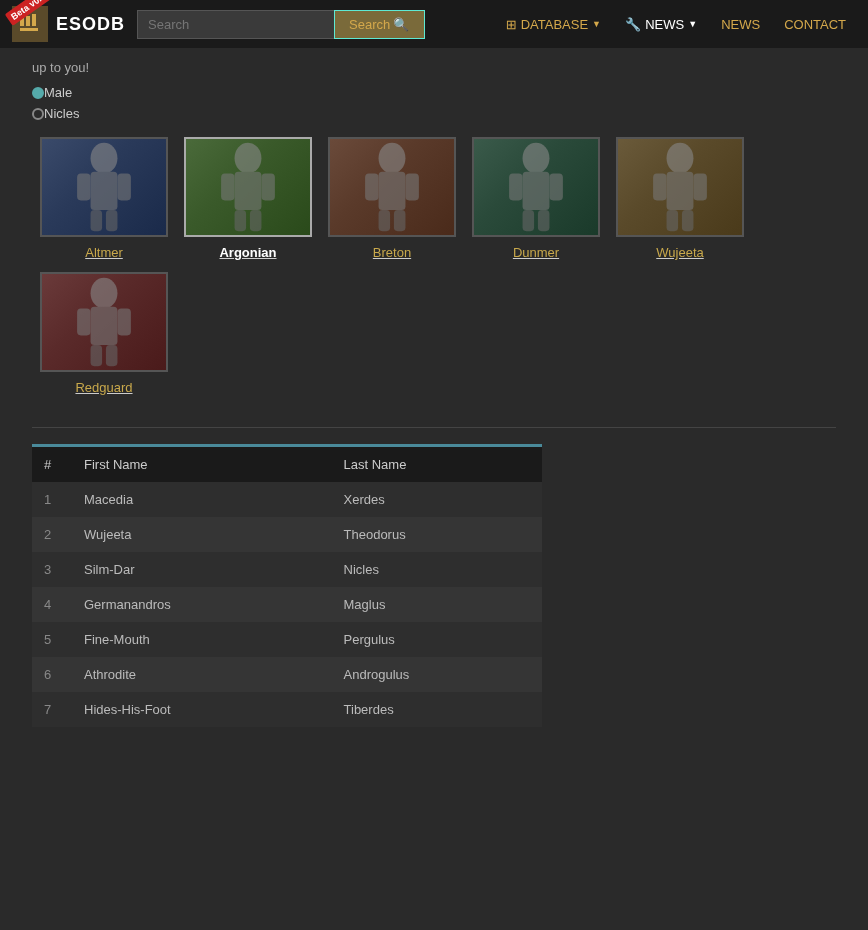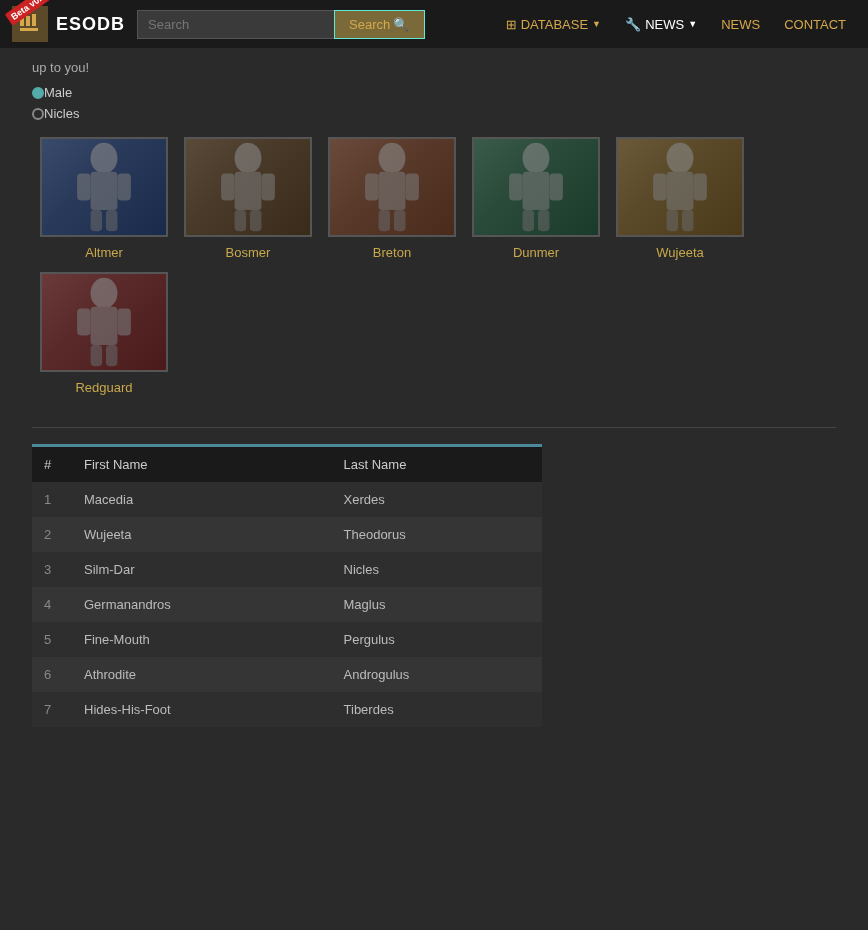--- a/index.html
+++ b/index.html
@@ -142,20 +142,21 @@
       flex-wrap: wrap;
       gap: 0px;
       margin-bottom: 20px;
     }
     .race-item {
       display: flex;
       flex-direction: column;
       align-items: center;
       cursor: pointer;
       padding: 0 8px 12px;
+      text-decoration: underline;
     }
     .race-image {
       width: 128px;
       height: 100px;
       border: 2px solid #555;
       margin-bottom: 8px;
       overflow: hidden;
       position: relative;
       background: #333;
     }
@@ -297,30 +298,30 @@
           <div class="race-image"><svg width="100%" height="100%" viewBox="0 0 128 100" preserveAspectRatio="xMidYMax meet" style="opacity:0.6">
     <ellipse cx="64" cy="20" rx="14" ry="16" fill="#888"></ellipse>
     <rect x="50" y="34" width="28" height="40" rx="4" fill="#777"></rect>
     <rect x="36" y="36" width="14" height="28" rx="4" fill="#777"></rect>
     <rect x="78" y="36" width="14" height="28" rx="4" fill="#777"></rect>
     <rect x="50" y="74" width="12" height="22" rx="4" fill="#666"></rect>
     <rect x="66" y="74" width="12" height="22" rx="4" fill="#666"></rect>
   </svg></div>
           <span class="race-name">Altmer</span>
         </div>
-        <div class="race-item race-bosmer">
-          <div class="race-image"><svg width="100%" height="100%" viewBox="0 0 128 100" preserveAspectRatio="xMidYMax meet" style="opacity:0.6">
-    <ellipse cx="64" cy="20" rx="14" ry="16" fill="#888"></ellipse>
-    <rect x="50" y="34" width="28" height="40" rx="4" fill="#777"></rect>
-    <rect x="36" y="36" width="14" height="28" rx="4" fill="#777"></rect>
-    <rect x="78" y="36" width="14" height="28" rx="4" fill="#777"></rect>
-    <rect x="50" y="74" width="12" height="22" rx="4" fill="#666"></rect>
-    <rect x="66" y="74" width="12" height="22" rx="4" fill="#666"></rect>
-  </svg></div>
-          <span class="race-name">Bosmer</span>
+        <div class="race-item race-argonian selected">
+          <div class="race-image"><svg width="100%" height="100%" viewBox="0 0 128 100" preserveAspectRatio="xMidYMax meet" style="opacity:0.6">
+    <ellipse cx="64" cy="20" rx="14" ry="16" fill="#888"></ellipse>
+    <rect x="50" y="34" width="28" height="40" rx="4" fill="#777"></rect>
+    <rect x="36" y="36" width="14" height="28" rx="4" fill="#777"></rect>
+    <rect x="78" y="36" width="14" height="28" rx="4" fill="#777"></rect>
+    <rect x="50" y="74" width="12" height="22" rx="4" fill="#666"></rect>
+    <rect x="66" y="74" width="12" height="22" rx="4" fill="#666"></rect>
+  </svg></div>
+          <span class="race-name">Argonian</span>
         </div>
         <div class="race-item race-breton">
           <div class="race-image"><svg width="100%" height="100%" viewBox="0 0 128 100" preserveAspectRatio="xMidYMax meet" style="opacity:0.6">
     <ellipse cx="64" cy="20" rx="14" ry="16" fill="#888"></ellipse>
     <rect x="50" y="34" width="28" height="40" rx="4" fill="#777"></rect>
     <rect x="36" y="36" width="14" height="28" rx="4" fill="#777"></rect>
     <rect x="78" y="36" width="14" height="28" rx="4" fill="#777"></rect>
     <rect x="50" y="74" width="12" height="22" rx="4" fill="#666"></rect>
     <rect x="66" y="74" width="12" height="22" rx="4" fill="#666"></rect>
   </svg></div>

